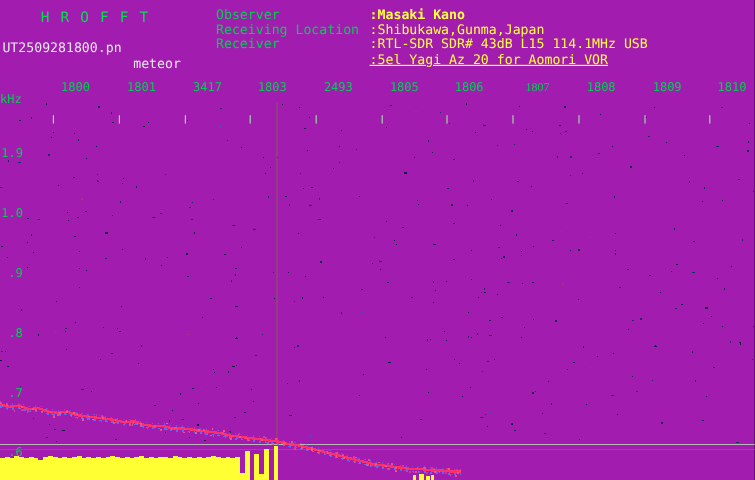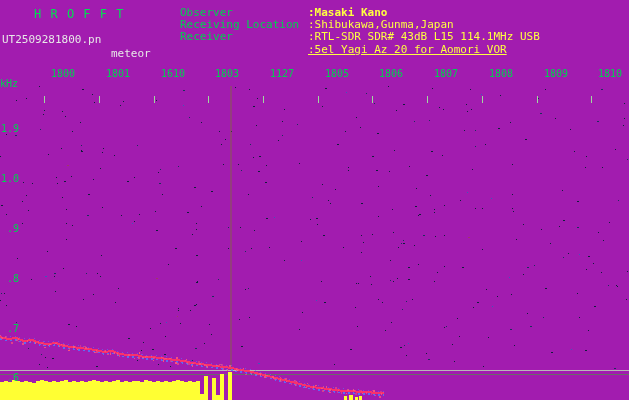--- a/index.html
+++ b/index.html
@@ -636,26 +636,26 @@
   <div class="abs green t10" style="left:0px;top:78px;">kHz</div>
   <div class="abs green t10 ylab" style="top:123px;">1.9</div>
   <div class="abs green t10 ylab" style="top:173px;">1.0</div>
   <div class="abs green t10 ylab" style="top:223px;">.9</div>
   <div class="abs green t10 ylab" style="top:273px;">.8</div>
   <div class="abs green t10 ylab" style="top:323px;">.7</div>
   <div class="abs green t10 ylab" style="top:372px;">.6</div>
 
   <div class="abs green t10 xlab" style="left:45px;">1800</div>
   <div class="abs green t10 xlab" style="left:100px;">1801</div>
-  <div class="abs green t10 xlab" style="left:155px;">1610</div>
+  <div class="abs green t10 xlab" style="left:155px;">3417</div>
   <div class="abs green t10 xlab" style="left:209px;">1803</div>
-  <div class="abs green t10 xlab" style="left:264px;">1127</div>
+  <div class="abs green t10 xlab" style="left:264px;">2493</div>
   <div class="abs green t10 xlab" style="left:319px;">1805</div>
   <div class="abs green t10 xlab" style="left:373px;">1806</div>
-  <div class="abs green t10 xlab" style="left:428px;">1807</div>
+  <div class="abs green t10 xlab" style="left:428px;font-family:Liberation Serif, serif;">1807</div>
   <div class="abs green t10 xlab" style="left:483px;">1808</div>
   <div class="abs green t10 xlab" style="left:538px;">1809</div>
   <div class="abs green t10 xlab" style="left:592px;">1810</div>
 
   <div class="xtick" style="left:44px;"></div>
   <div class="xtick" style="left:99px;"></div>
   <div class="xtick" style="left:154px;"></div>
   <div class="xtick" style="left:208px;"></div>
   <div class="xtick" style="left:263px;"></div>
   <div class="xtick" style="left:318px;"></div>

